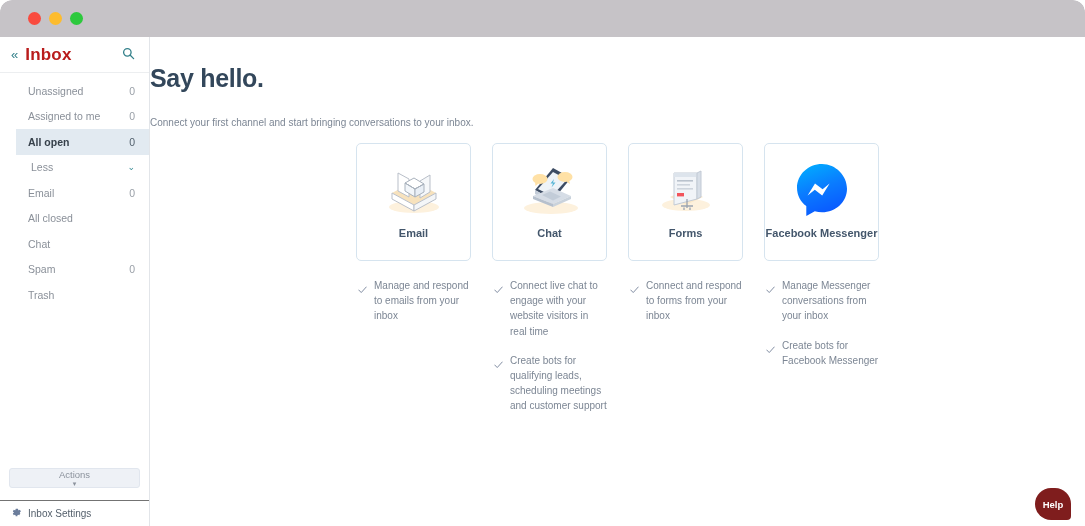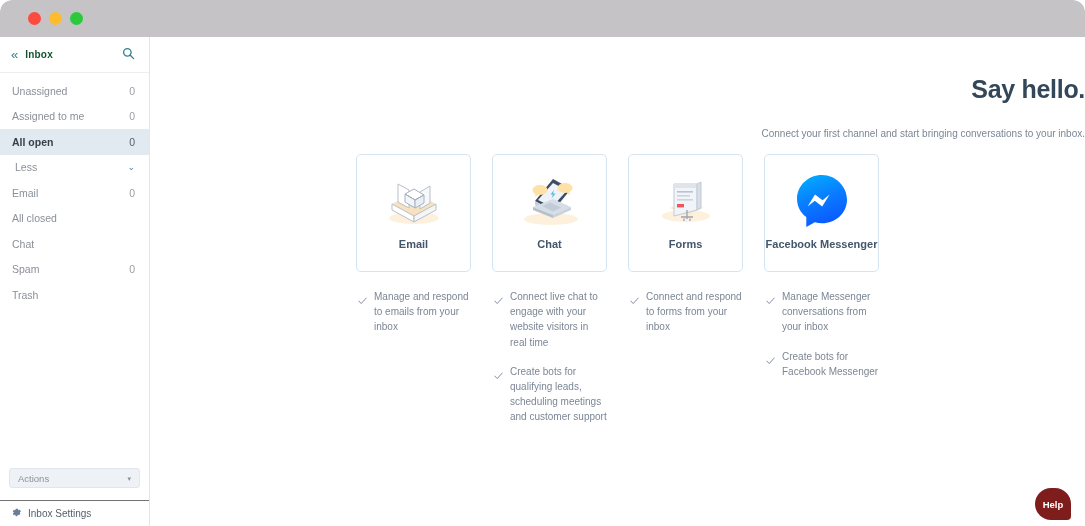--- a/index.html
+++ b/index.html
@@ -79,42 +79,43 @@
     align-items: center;
     gap: 7px;
   }
   .collapse-icon {
     color: #33808a;
     font-size: 13px;
     line-height: 1;
     display: block;
   }
   .sb-title {
-    color: #14532d;
-    font-size: 10px;
+    color: #b91c1c;
+    font-size: 17px;
     font-weight: bold;
     letter-spacing: 0.2px;
   }
   .search-icon { display: block; }
 
   .sb-list {
     flex: 1;
     padding-top: 5px;
     overflow: hidden;
   }
   .sb-item {
     height: 25.5px;
     display: flex;
     align-items: center;
     justify-content: space-between;
     padding: 0 14px 0 12px;
     font-size: 10.5px;
     color: #8a9099;
     cursor: pointer;
     white-space: nowrap;
+    margin-left: 16px;
   }
   .sb-item .sb-count {
     font-size: 10.5px;
     color: #9aa0a8;
   }
   .sb-item.active {
     background: #e2eaf1;
     color: #36404a;
     font-weight: bold;
   }
@@ -140,20 +141,21 @@
     border: 1px solid #e1e6ee;
     border-radius: 3px;
     display: flex;
     align-items: center;
     justify-content: space-between;
     padding: 0 8px;
     font-size: 9.5px;
     color: #8b929c;
     cursor: pointer;
     margin-bottom: 12px;
+    flex-direction: column;
   }
   .actions-select .caret {
     font-size: 7px;
     color: #8b929c;
     line-height: 1;
   }
   .settings-row {
     border-top: 1px solid #737373;
     height: 26px;
     display: flex;
@@ -168,22 +170,22 @@
   
   .main {
     flex: 1;
     height: 489px;
     background: #ffffff;
     position: relative;
     overflow: hidden;
   }
 
   .hero {
-    text-align: right;
-    padding-top: 38px;
+    text-align: left;
+    padding-top: 27px;
   }
   .hero-title {
     font-size: 25px;
     font-weight: bold;
     color: #33475b;
     letter-spacing: -0.3px;
   }
   .hero-sub {
     margin-top: 24px;
     font-size: 10px;

